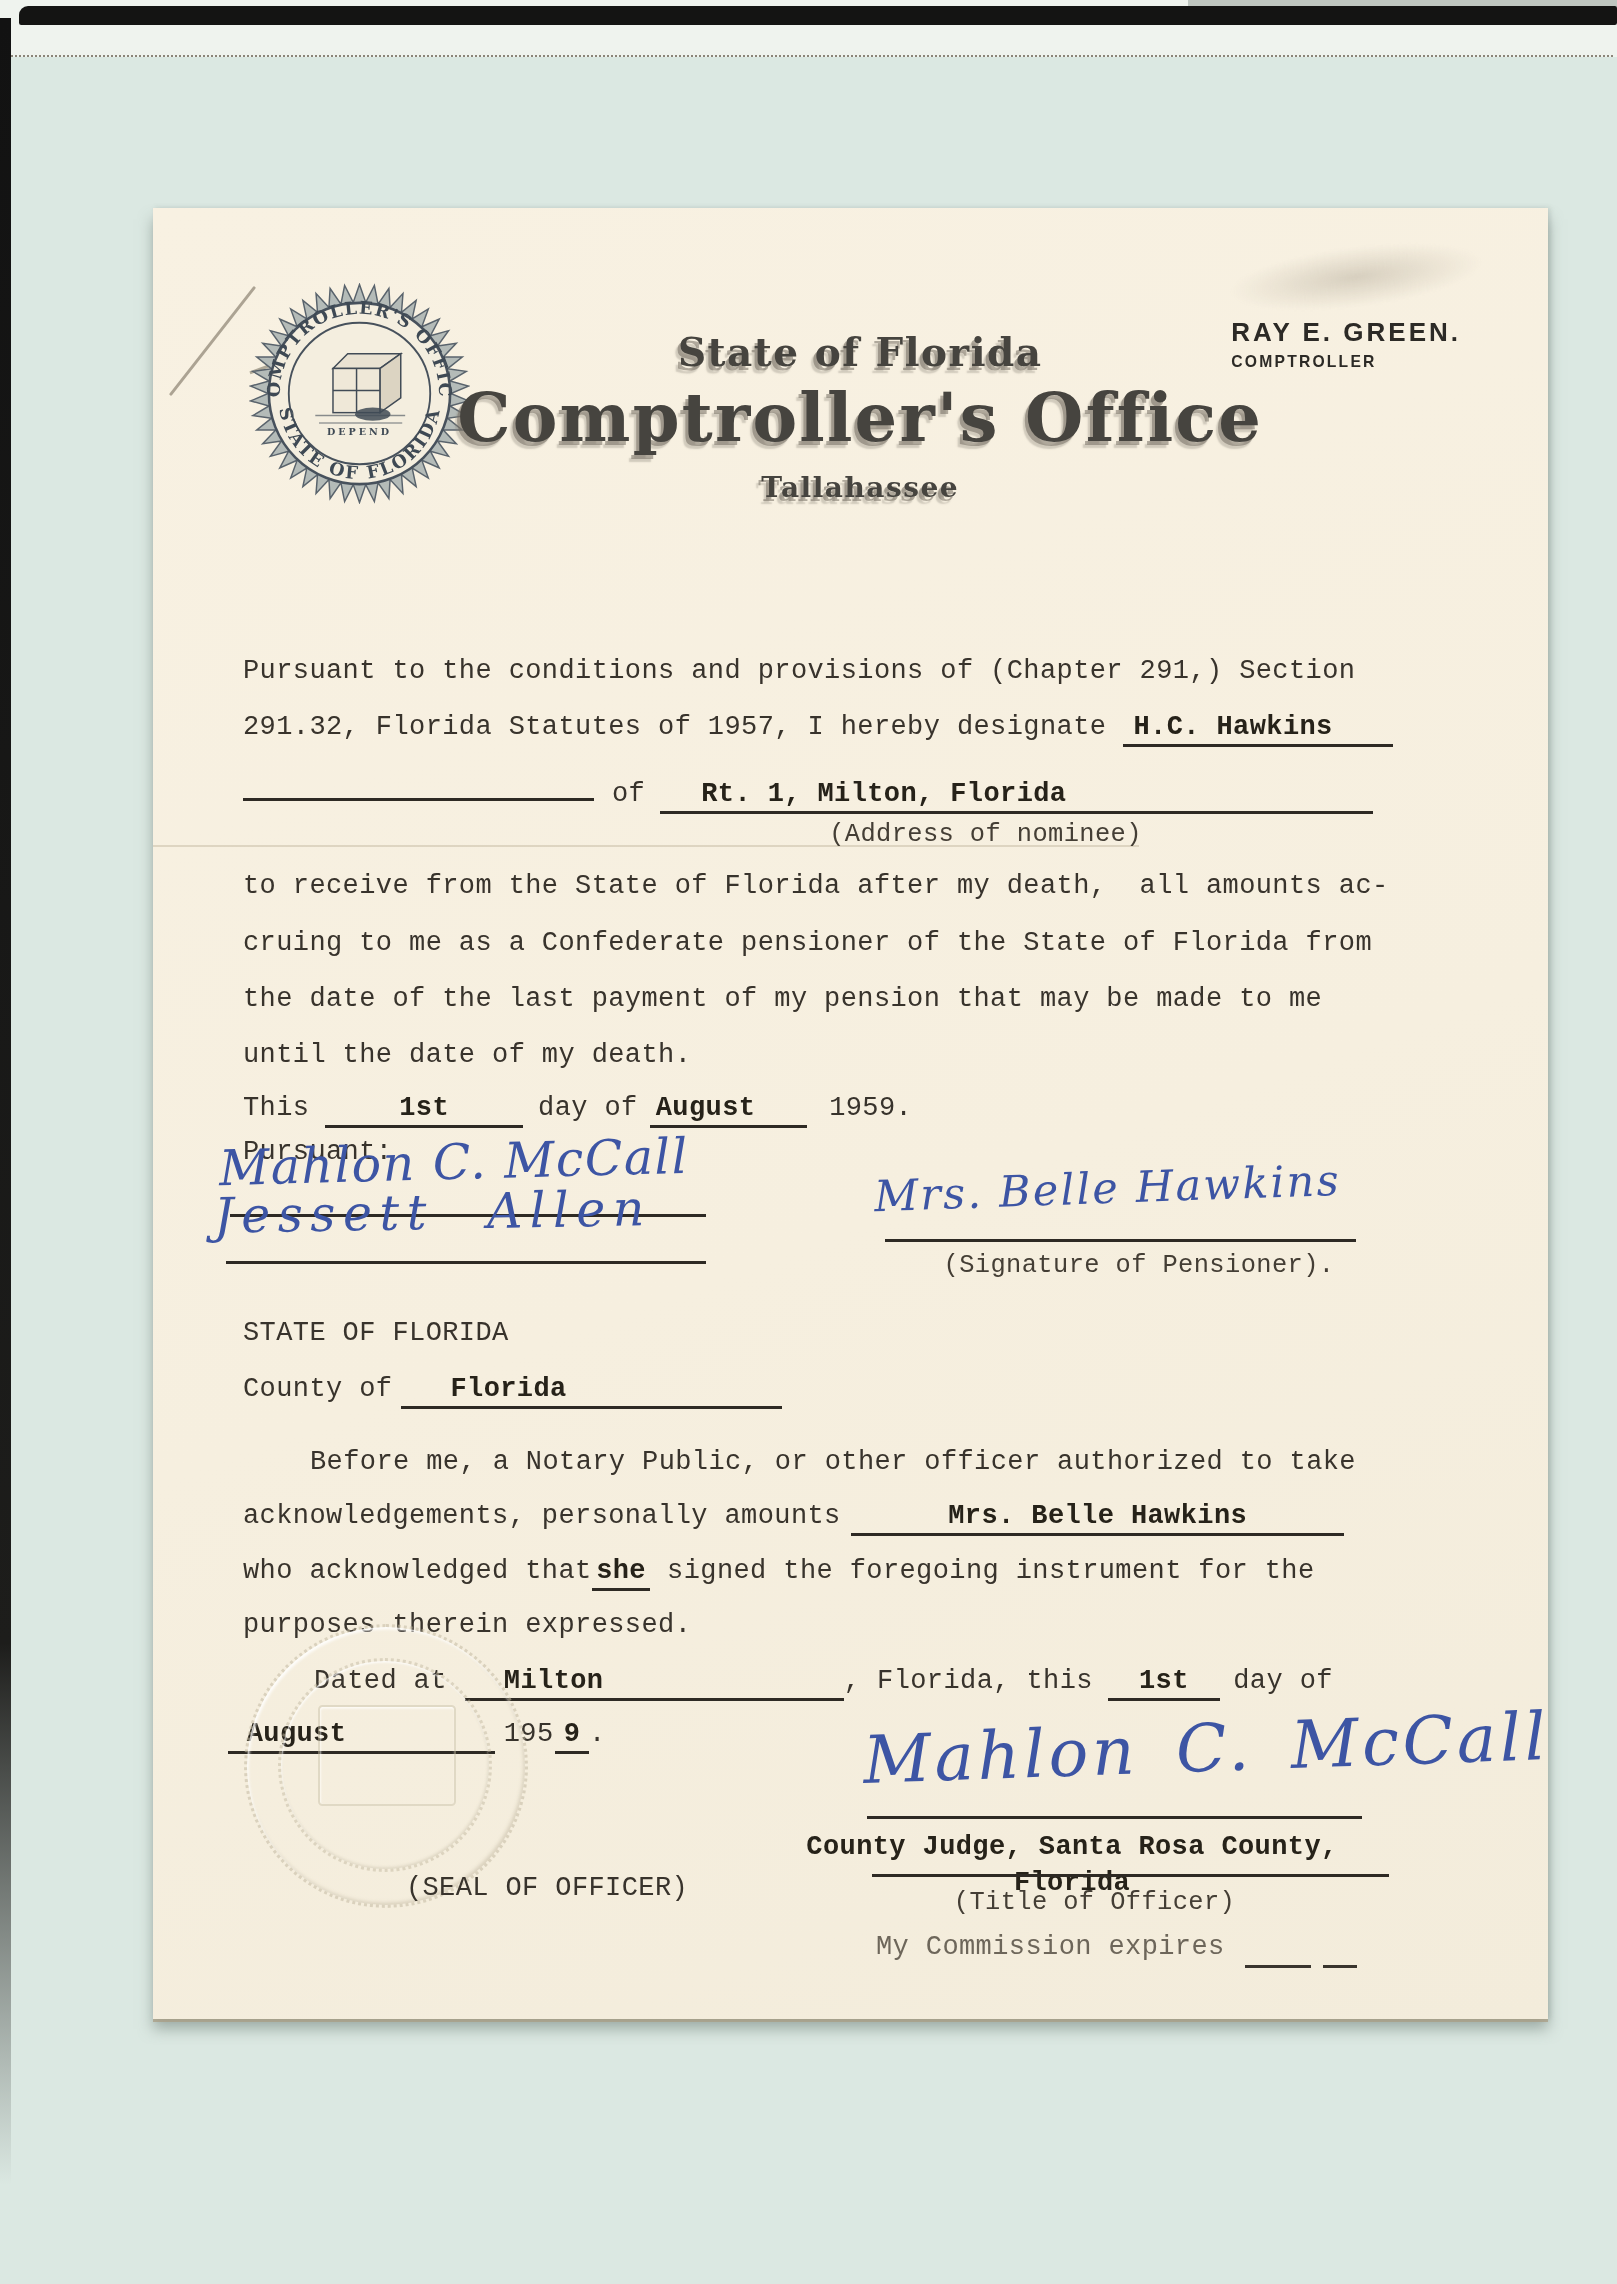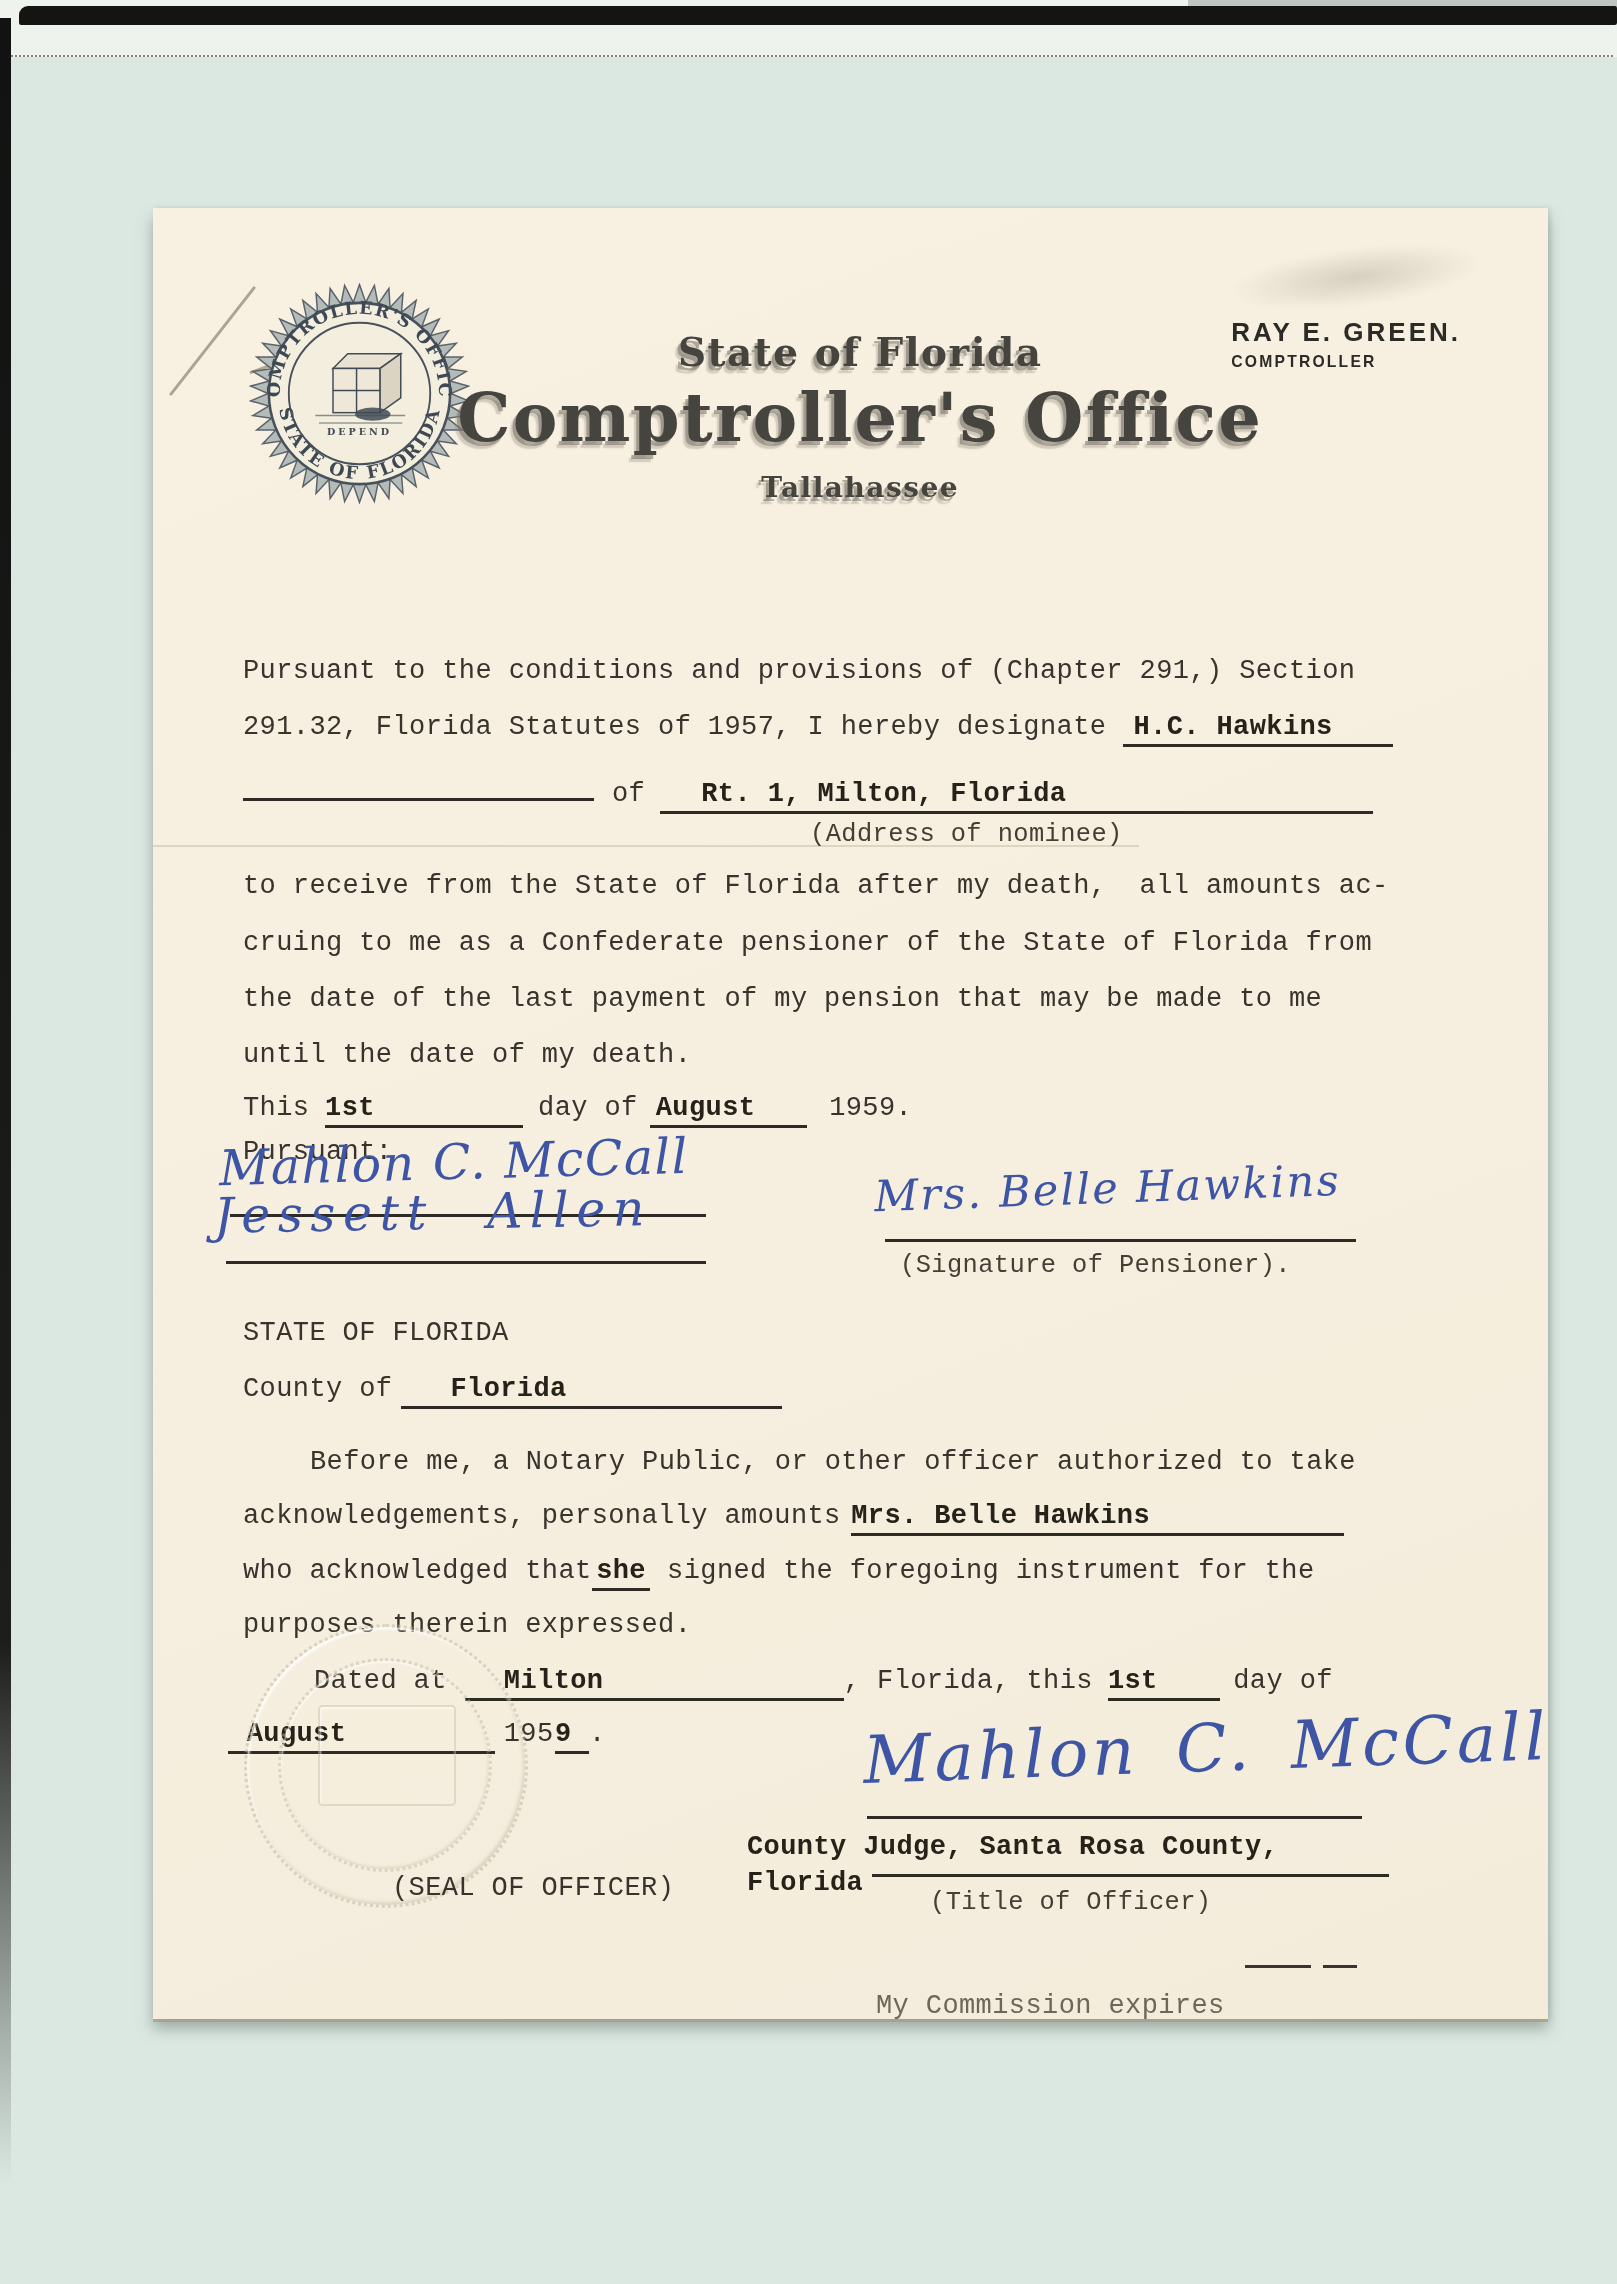--- a/index.html
+++ b/index.html
@@ -38,21 +38,21 @@
               font-family:"Liberation Sans", sans-serif;color:#2c2a26;}
   .comp-name{font-size:26px;font-weight:bold;letter-spacing:3px;}
   .comp-title{font-size:15.7px;font-weight:bold;letter-spacing:2.2px;margin-top:4.5px;}
   
   .tl{position:absolute;left:90px;font-size:27px;letter-spacing:0.4px;color:#38332c;
       white-space:pre;line-height:36px;}
   .cap{font-size:25.4px;color:#443e35;}
   .ul{display:inline-block;border-bottom:3px solid #2e2a24;line-height:33px;}
   .ul.blank{height:33px;}
   .b{font-weight:bold;color:#262219;}
-  .ctr{text-align:left;white-space:normal;}
+  .ctr{text-align:center;white-space:normal;}
   .faded{color:#6d665a;}
   .hline{position:absolute;height:3px;background:#2e2a24;}
   
   .sig{position:absolute;font-family:"DejaVu Serif", serif;font-style:italic;
        color:#3d55a4;white-space:nowrap;}
   
   .emboss{position:absolute;left:91px;top:1416px;width:278px;height:278px;border-radius:50%;
           border:3.7px dotted rgba(196,186,162,.55);
           box-shadow:inset 1.5px 2.2px 3px rgba(255,255,255,.9), inset -1.5px -2.2px 3.7px rgba(170,158,132,.35);}
   .emboss-inner{position:absolute;left:31px;top:31px;width:208px;height:208px;border-radius:50%;
@@ -147,17 +147,17 @@
       <div class="emboss-inner"></div>
       <div class="emboss-core"></div>
     </div>
     <div class="tl ctr" style="top:1662px;left:239px;width:310px">(SEAL OF OFFICER)</div>
 
     <div class="sig" style="top:1502px;left:710px;font-size:66px;transform:rotate(-2deg);letter-spacing:3.7px;word-spacing:13.4px">Mahlon C. McCall</div>
     <div class="hline" style="top:1608px;left:714px;width:495px"></div>
     <div class="tl b ctr" style="top:1621px;left:594px;width:650px">County Judge, Santa Rosa County, Florida</div>
     <div class="hline" style="top:1666px;left:719px;width:517px"></div>
     <div class="tl cap ctr" style="top:1677px;left:777px;width:329px">(Title of Officer)</div>
-    <div class="tl faded" style="top:1780px;left:723px">My Commission expires</div>
+    <div class="tl faded" style="top:1721px;left:723px">My Commission expires</div>
     <div class="hline" style="top:1757px;left:1092px;width:112px;background:repeating-linear-gradient(90deg,#3a352e 0 66px,rgba(58,53,46,0) 66px 78px,#3a352e 78px 112px)"></div>
   </div>
 </div>
 
 
 </body></html>

